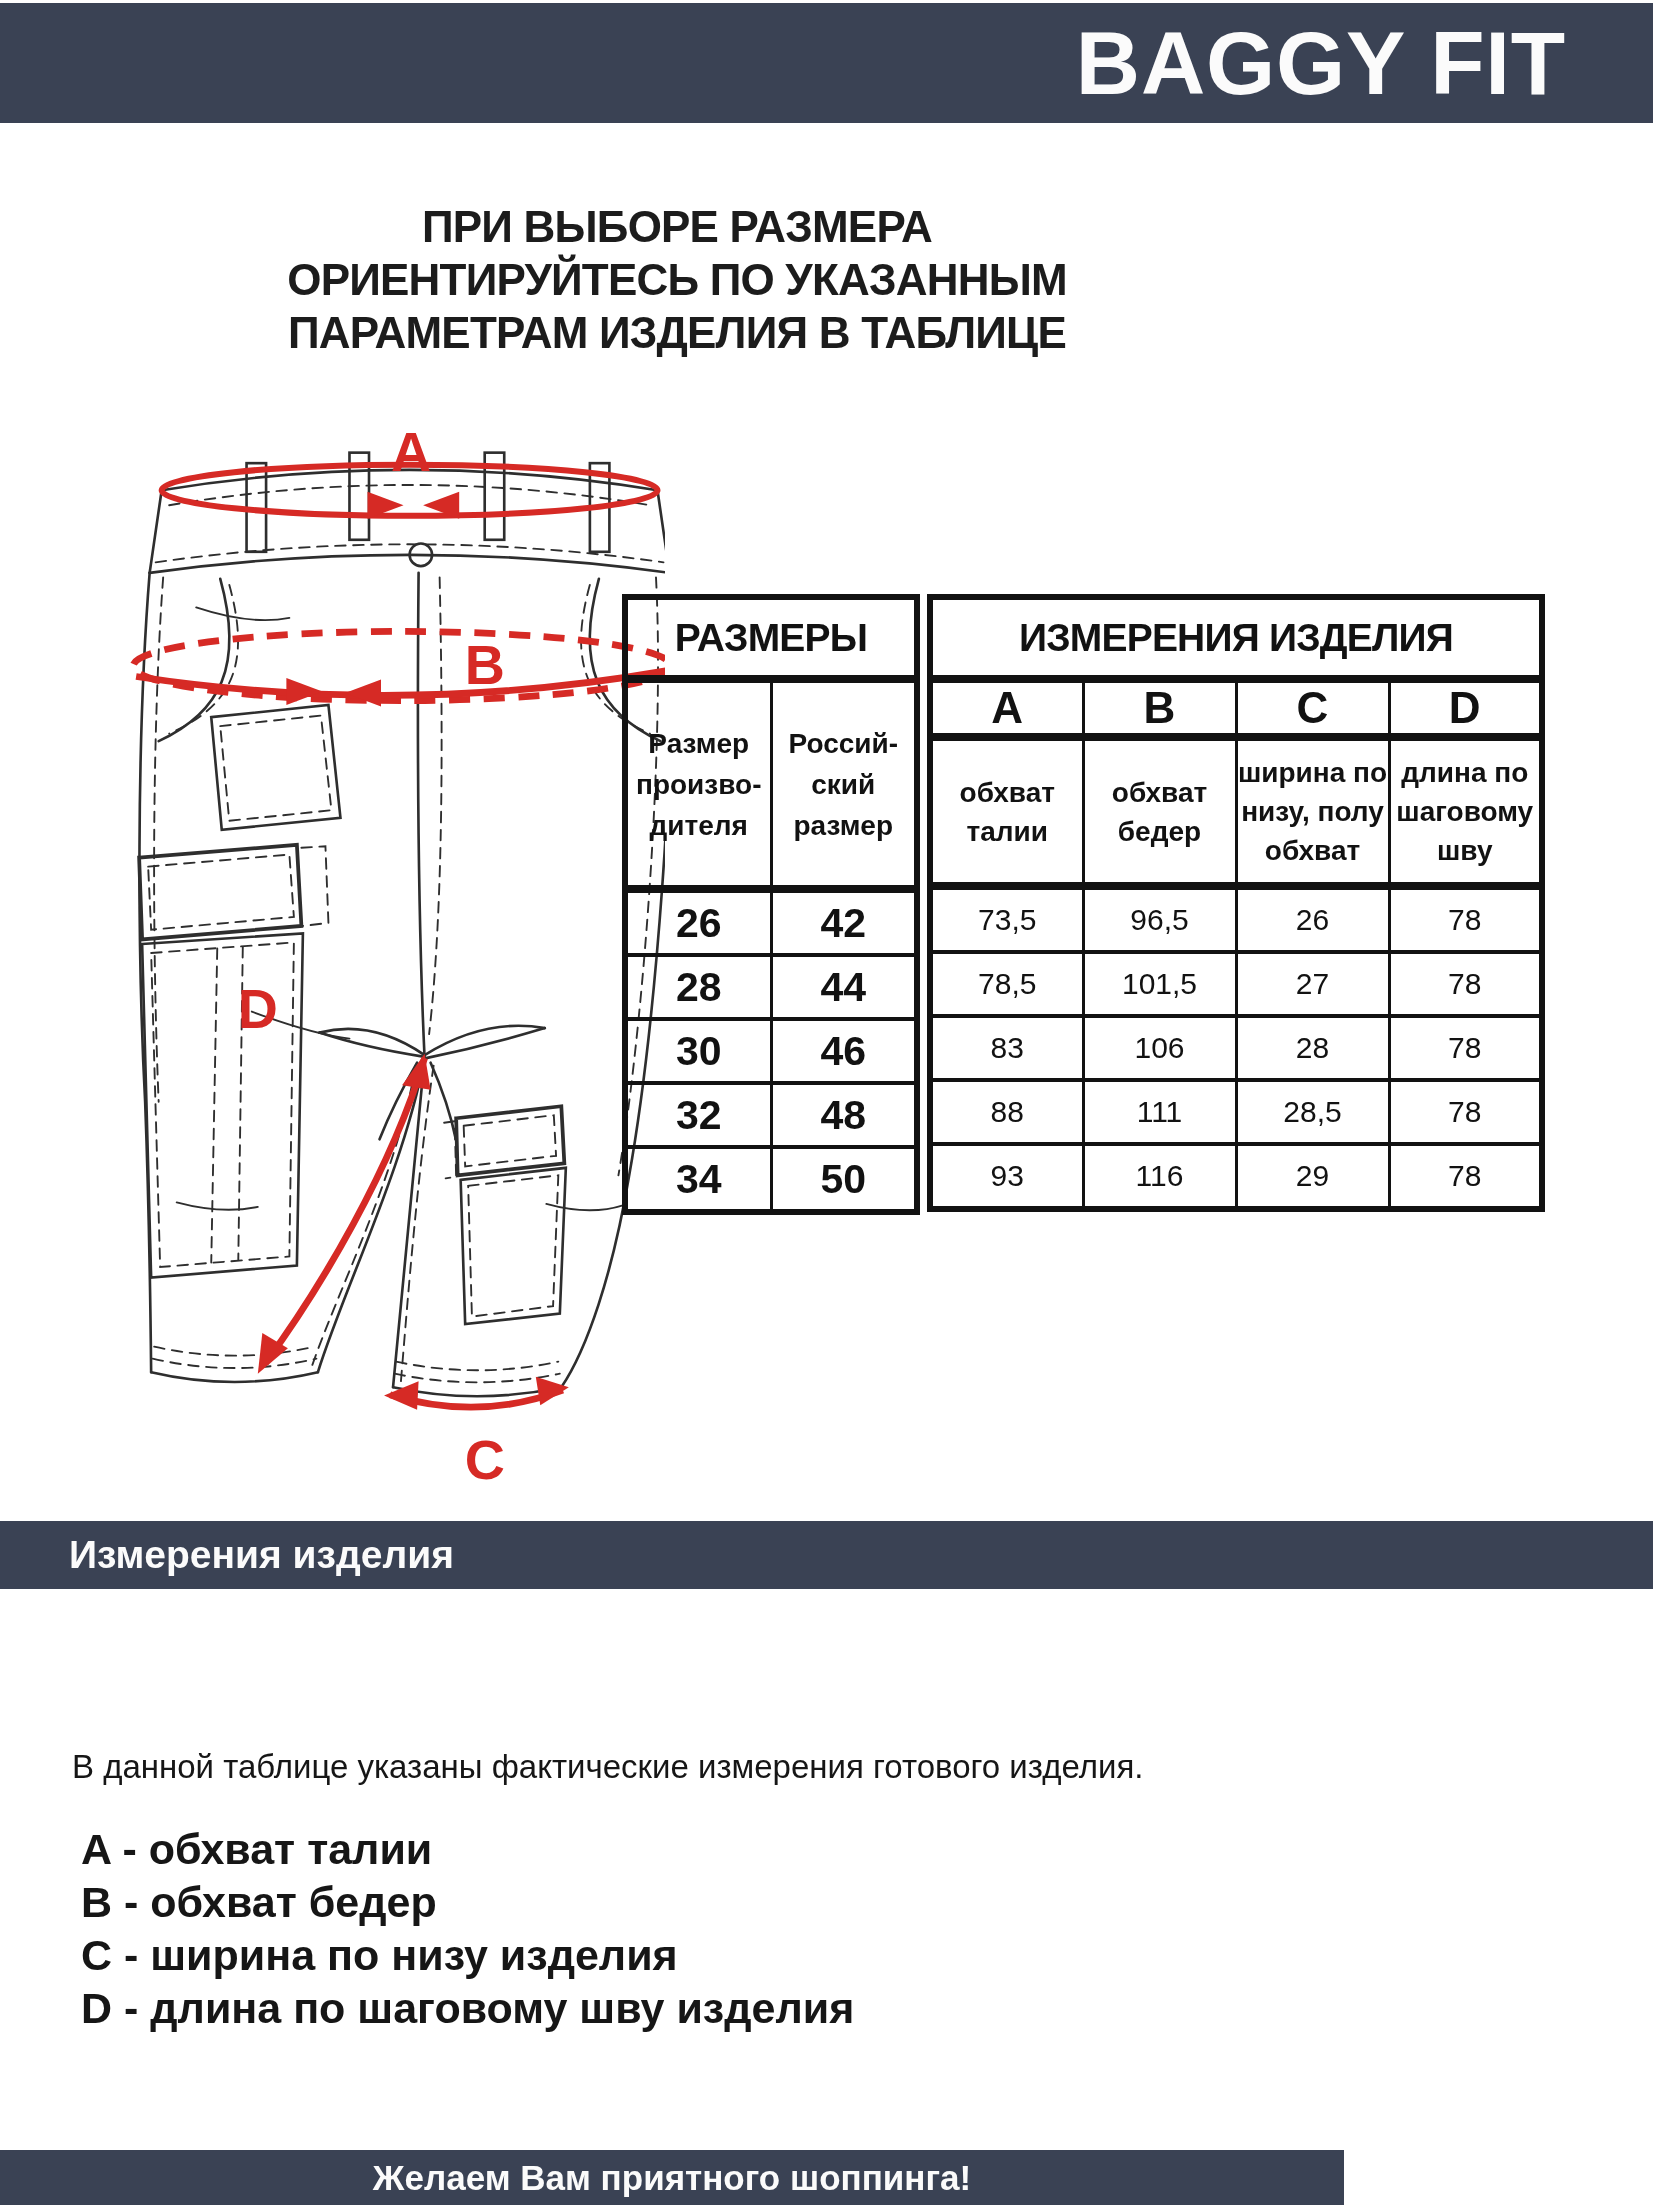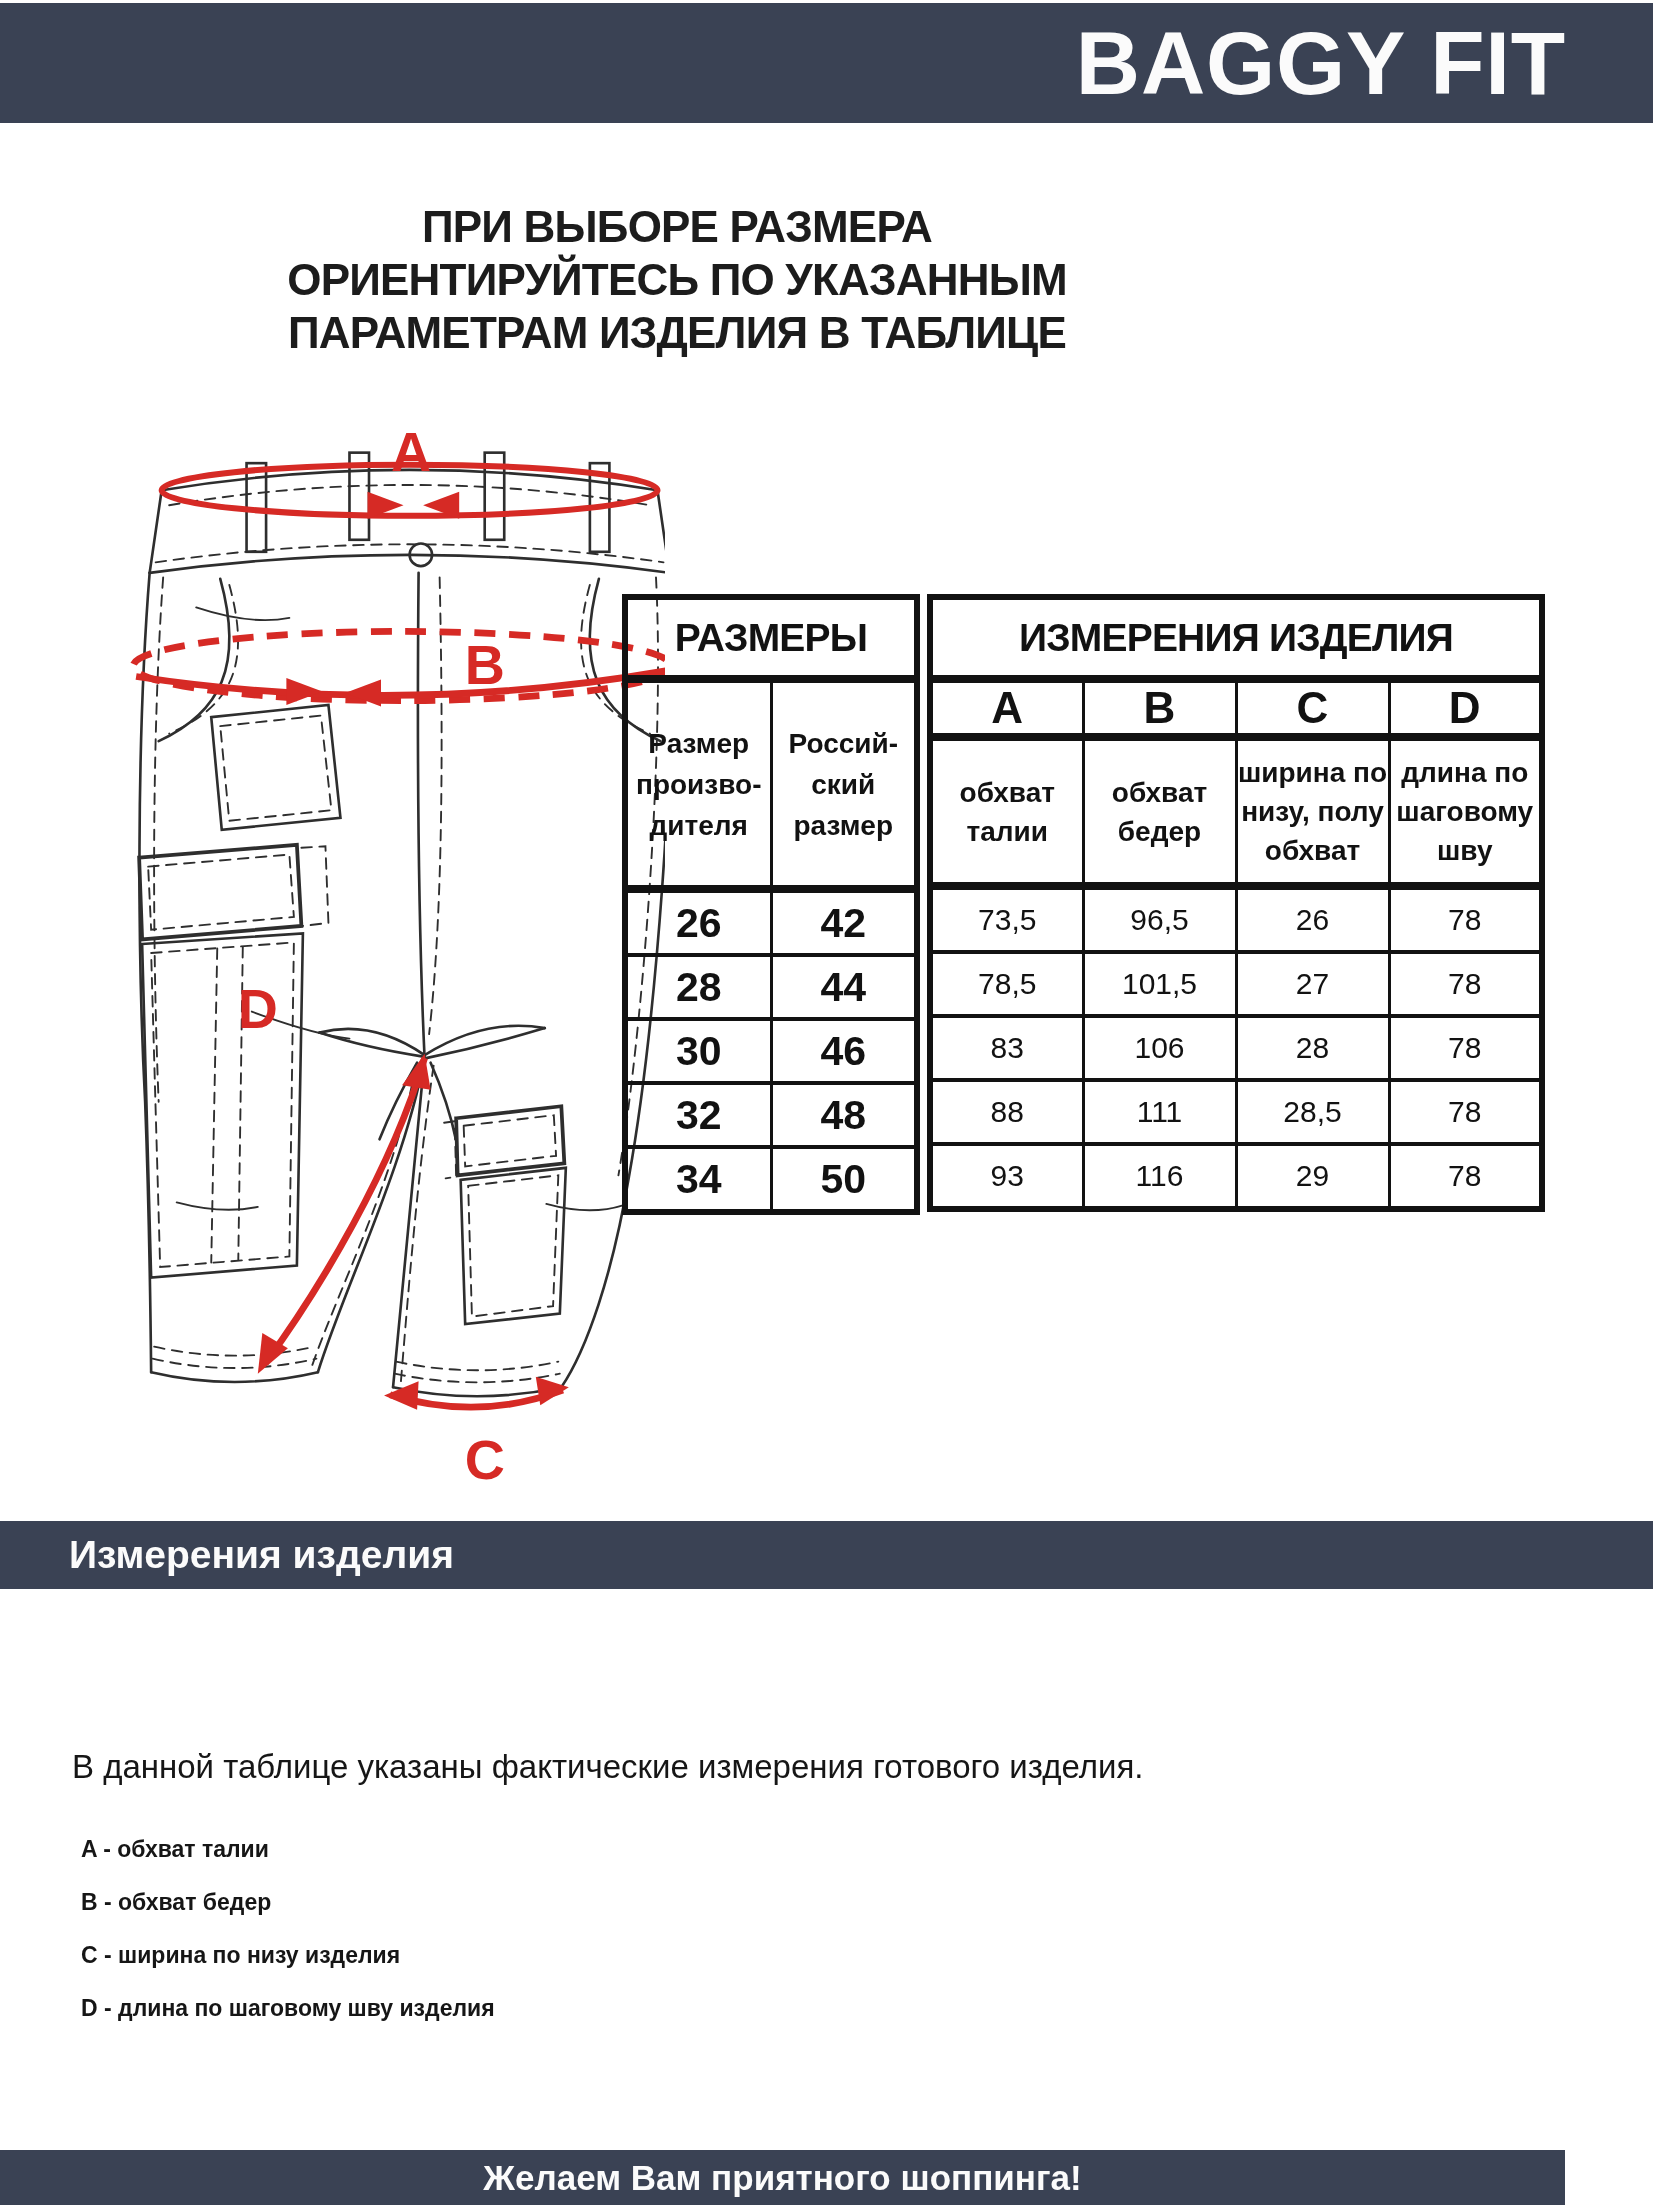--- a/index.html
+++ b/index.html
@@ -32,25 +32,25 @@
   
   .diagram{position:absolute;left:64px;top:418px;width:601px;height:1097px;}
 
   
   .section-bar{position:absolute;left:0;top:1521px;width:1654px;height:68px;background:#3a4254;}
   .section-bar .label{display:block;line-height:68px;padding-left:69px;font-size:39px;
         font-weight:bold;color:#fbfbfb;}
 
   
   .note-intro{position:absolute;left:72px;top:1748px;font-size:33px;color:#161616;}
-  .legend{position:absolute;left:81px;top:1823px;font-size:23px;font-weight:bold;line-height:53px;color:#161616;}
+  .legend{position:absolute;left:81px;top:1823px;font-size:43px;font-weight:bold;line-height:53px;color:#161616;}
   .tolerance{position:absolute;left:71px;top:2029px;font-size:33px;font-style:italic;color:#161616;}
 
   
-  .footer-bar{position:absolute;left:0;top:2150px;width:1565px;height:56px;background:#3a4254;text-align:center;}
+  .footer-bar{position:absolute;left:0;top:2150px;width:1344px;height:56px;background:#3a4254;text-align:center;}
   .footer-bar .msg{display:inline-block;line-height:56px;font-size:35px;font-weight:bold;color:#fbfbfb;}
 </style>
 </head>
 <body>
 
 <div id="page">
 
   <div class="top-bar">
     <span class="brand">BAGGY FIT</span>
   </div>

